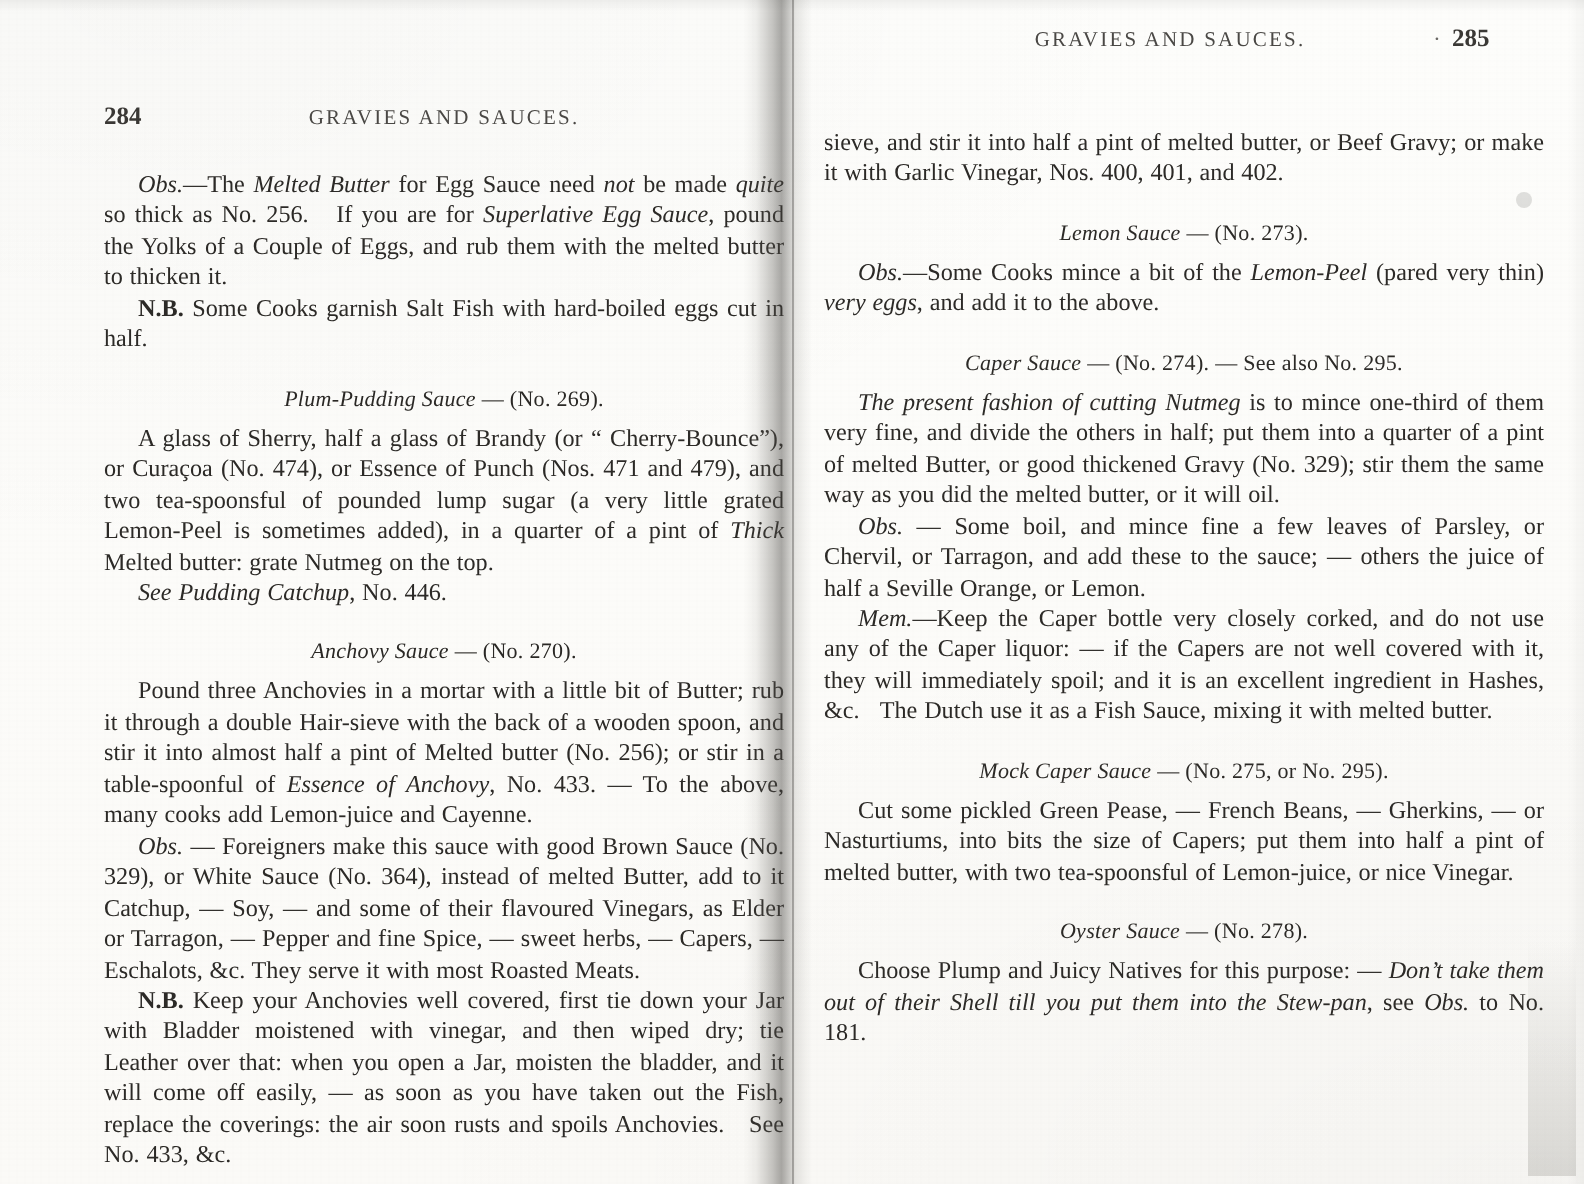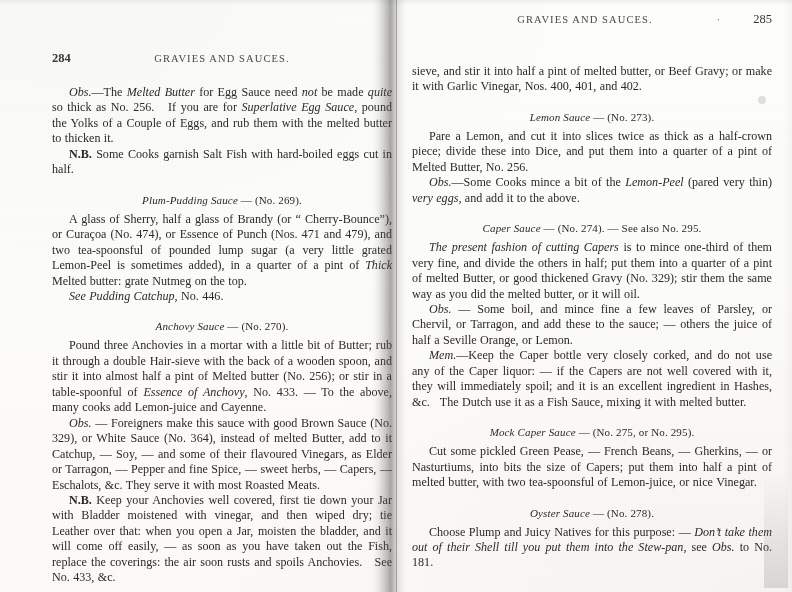--- a/index.html
+++ b/index.html
@@ -118,23 +118,23 @@
     color: #3a3835;
     width: 46px;
   }
   .runhead .title {
     flex: 1;
     text-align: center;
     white-space: nowrap;
   }
   .runhead .folio-right {
     width: 46px;
-    text-align: right;
+    text-align: left;
     font-size: 12.5px;
-    font-weight: 400;
+    font-weight: 700;
     letter-spacing: 0;
     color: #3a3835;
   }
   .runhead .mark {
     width: 14px;
     text-align: center;
     font-size: 11px;
     color: #6a6865;
   }
   .runhead.left .folio { text-align: left; }
@@ -205,24 +205,23 @@
   <div class="page page-right">
     <div class="runhead right">
       <span class="folio"></span>
       <span class="title">GRAVIES AND SAUCES.</span>
       <span class="mark">·</span>
       <span class="folio-right">285</span>
     </div>
     <div class="col-body">
         <p class="para cont">sieve, and stir it into half a pint of melted butter, or Beef Gravy; or make it with Garlic Vinegar, Nos. 400, 401, and 402.</p>
         <h3 class="heading">Lemon Sauce <span class="roman">— (No. 273).</span></h3>
-        <p class="para">Pare a Lemon, and cut it into slices twice as thick as a half-crown piece; divide these into Dice, and put them into a quarter of a pint of Melted Butter, No. 256.</p>
         <p class="para"><i>Obs.</i>—Some Cooks mince a bit of the <i>Lemon-Peel</i> (pared very thin) <i>very eggs</i>, and add it to the above.</p>
         <h3 class="heading">Caper Sauce <span class="roman">— (No. 274). — See also No. 295.</span></h3>
-        <p class="para"><i>The present fashion of cutting Capers</i> is to mince one-third of them very fine, and divide the others in half; put them into a quarter of a pint of melted Butter, or good thickened Gravy (No. 329); stir them the same way as you did the melted butter, or it will oil.</p>
+        <p class="para"><i>The present fashion of cutting Nutmeg</i> is to mince one-third of them very fine, and divide the others in half; put them into a quarter of a pint of melted Butter, or good thickened Gravy (No. 329); stir them the same way as you did the melted butter, or it will oil.</p>
         <p class="para"><i>Obs.</i> — Some boil, and mince fine a few leaves of Parsley, or Chervil, or Tarragon, and add these to the sauce; — others the juice of half a Seville Orange, or Lemon.</p>
         <p class="para"><i>Mem.</i>—Keep the Caper bottle very closely corked, and do not use any of the Caper liquor: — if the Capers are not well covered with it, they will immediately spoil; and it is an excellent ingredient in Hashes, &amp;c.&nbsp;&nbsp; The Dutch use it as a Fish Sauce, mixing it with melted butter.</p>
         <h3 class="heading">Mock Caper Sauce <span class="roman">— (No. 275, or No. 295).</span></h3>
         <p class="para">Cut some pickled Green Pease, — French Beans, — Gherkins, — or Nasturtiums, into bits the size of Capers; put them into half a pint of melted butter, with two tea-spoonsful of Lemon-juice, or nice Vinegar.</p>
         <h3 class="heading">Oyster Sauce <span class="roman">— (No. 278).</span></h3>
         <p class="para">Choose Plump and Juicy Natives for this purpose: — <i>Don’t take them out of their Shell till you put them into the Stew-pan</i>, see <i>Obs.</i> to No. 181.</p>
       </div>
   </div>
 
   <div class="edge-top"></div>

